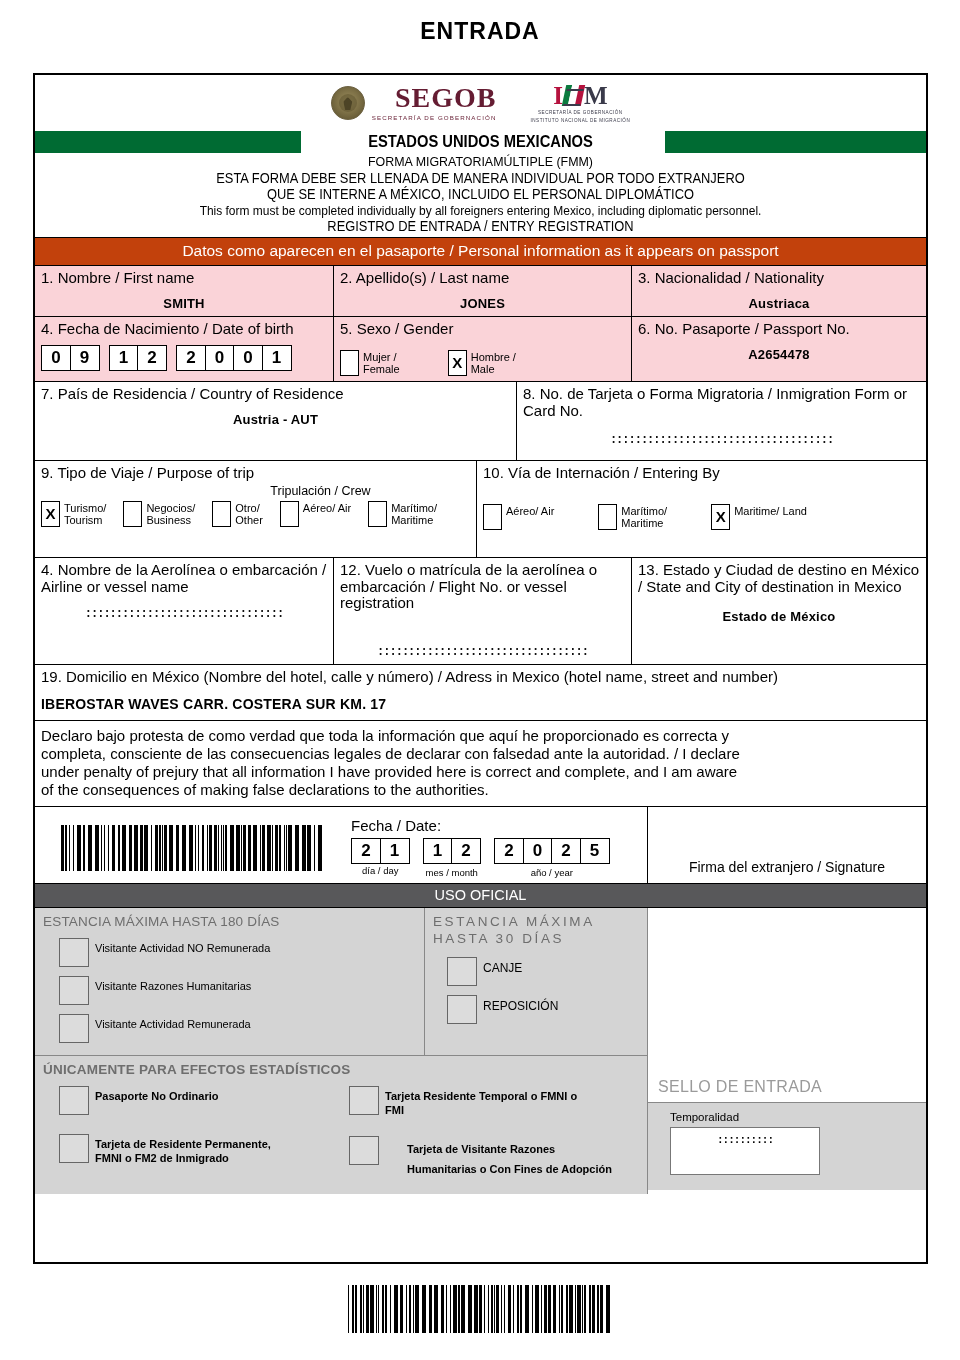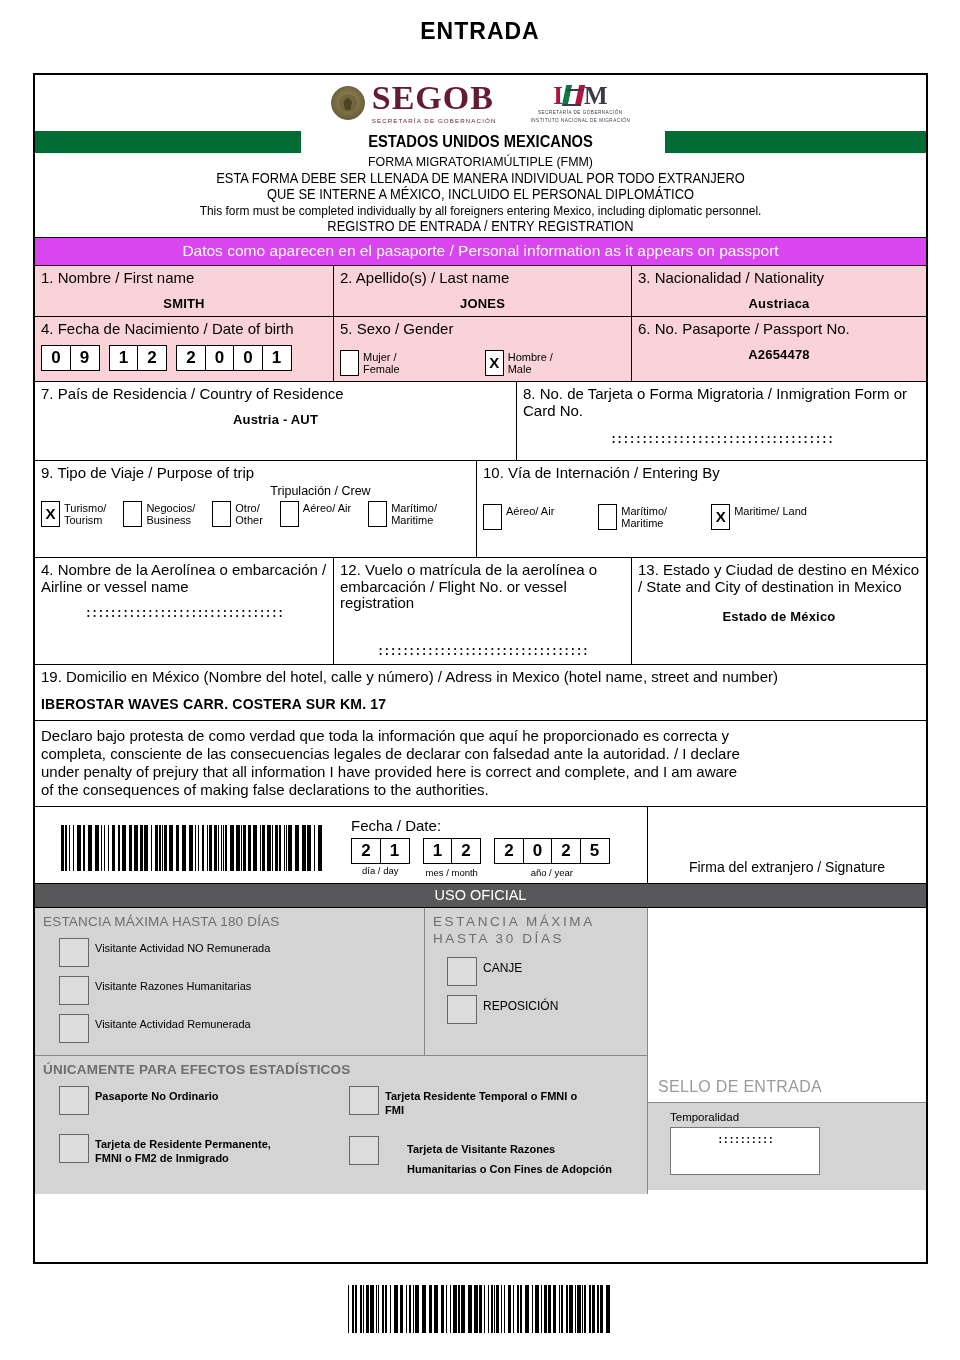--- a/index.html
+++ b/index.html
@@ -58,23 +58,24 @@
     content:"";position:absolute;left:50%;top:52%;
     transform:translate(-50%,-50%);
     width:9px;height:13px;
     background:#4d4426;
     clip-path:polygon(50% 0,100% 35%,78% 100%,22% 100%,0 35%);
   }
   .segob-text{ line-height:1; }
   .segob-main{
     font-family:"Liberation Serif", serif;
     font-weight:bold;
-    font-size:34px;
+    font-size:28px;
     color:#651C32;
     letter-spacing:1px;
+    text-align:right;
   }
   .segob-sub{
     font-size:6.2px;
     color:#651C32;
     letter-spacing:1.1px;
     margin-top:3px;
   }
   .inm{ text-align:center; line-height:1; }
   .inm-main{
     font-family:"Liberation Serif", serif;
@@ -125,21 +126,21 @@
     line-height:1.17;
   }
   .head-lines div{ white-space:nowrap; transform:scaleX(.92); }
   .hl1{ font-size:13.5px; }
   .hl2, .hl3{ font-size:14px; }
   .hl4{ font-size:13px; }
   .hl5{ font-size:14px; }
 
   
   .red-banner{
-    background:#d946ef; color:#fff;
+    background:#c2410c; color:#fff;
     text-align:center;
     font-size:15.5px;
     padding:4px 0 5px 0;
     border-top:1.5px solid #000;
     border-bottom:1.5px solid #000;
   }
 
   
   .row{ display:flex; border-bottom:1.5px solid #000; }
   .row:last-child{ border-bottom:none; }
@@ -296,21 +297,21 @@
             <div class="dbox">2</div>
             <div class="dbox">0</div>
             <div class="dbox">0</div>
             <div class="dbox">1</div>
           </div>
         </div>
       </div>
 
       <div class="cell pink" style="width:298px;">
         <div class="lbl">5. Sexo / Gender</div>
-        <div style="display:flex; gap:85px; margin-top:12px;">
+        <div style="display:flex; gap:48px; margin-top:12px;">
           <div class="cb-wrap">
             <div class="cb"></div>
             <div class="cb-lbl">
               <div>Mujer /</div>
               <div>Female</div>
             </div>
           </div>
           <div class="cb-wrap">
             <div class="cb">X</div>
             <div class="cb-lbl">

